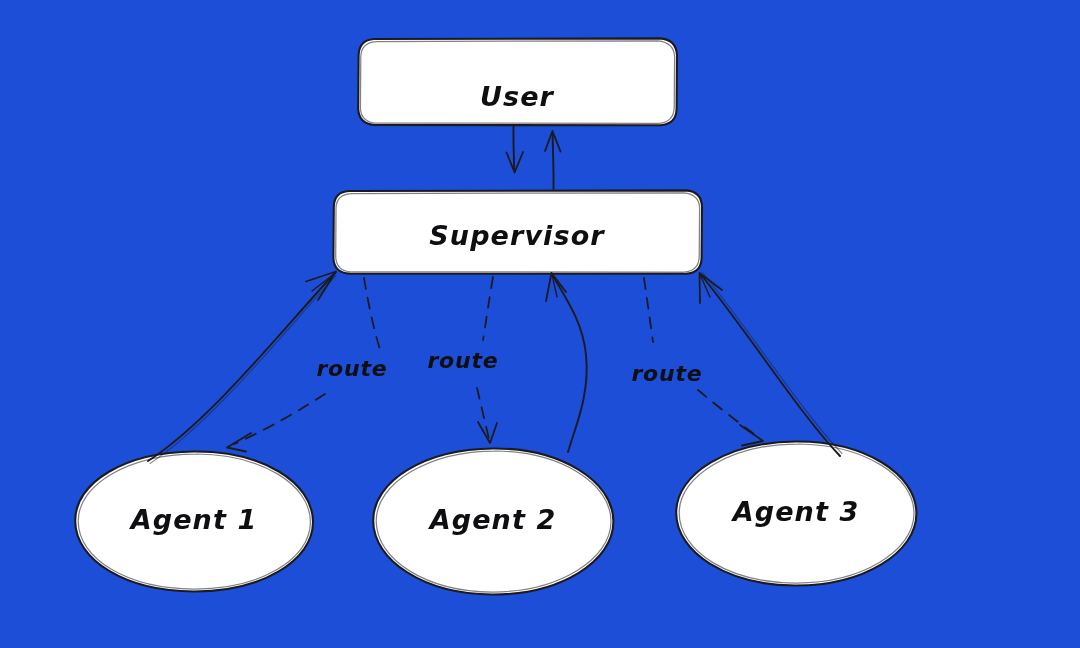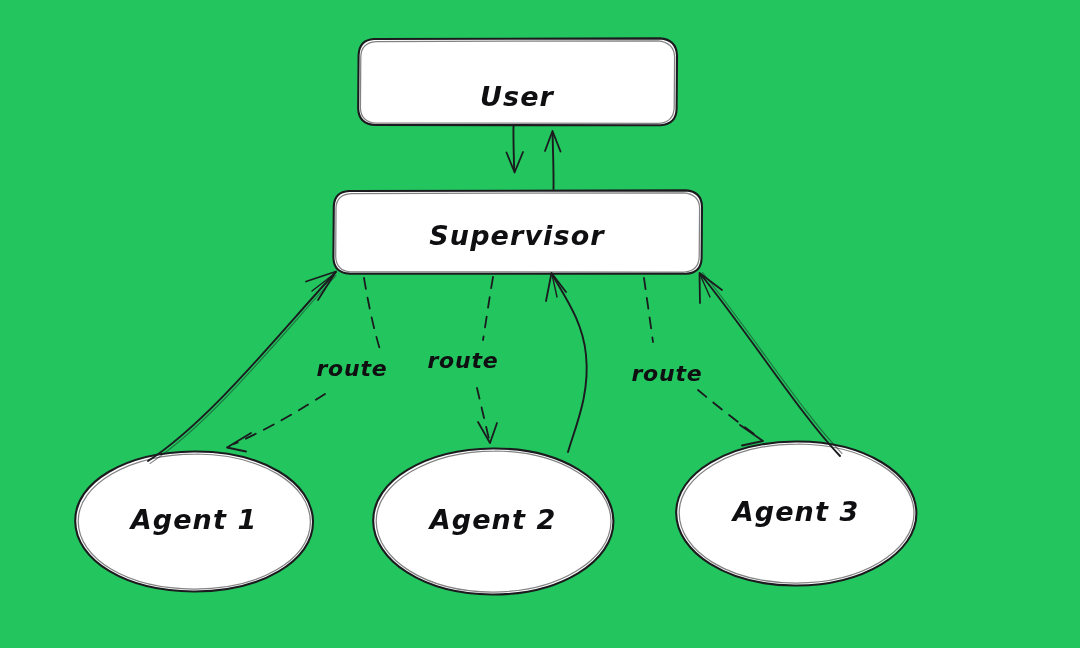--- a/index.html
+++ b/index.html
@@ -11,21 +11,21 @@
   body {
     width: 1080px;
     height: 648px;
     overflow: hidden;
     font-family: "DejaVu Sans", sans-serif;
   }
   #diagram-root {
     position: relative;
     width: 1080px;
     height: 648px;
-    background: #22c55e;
+    background: #1d4ed8;
   }
   #diagram-svg {
     position: absolute;
     top: 0;
     left: 0;
     width: 1080px;
     height: 648px;
   }
   .sketch-stroke {
     fill: none;

